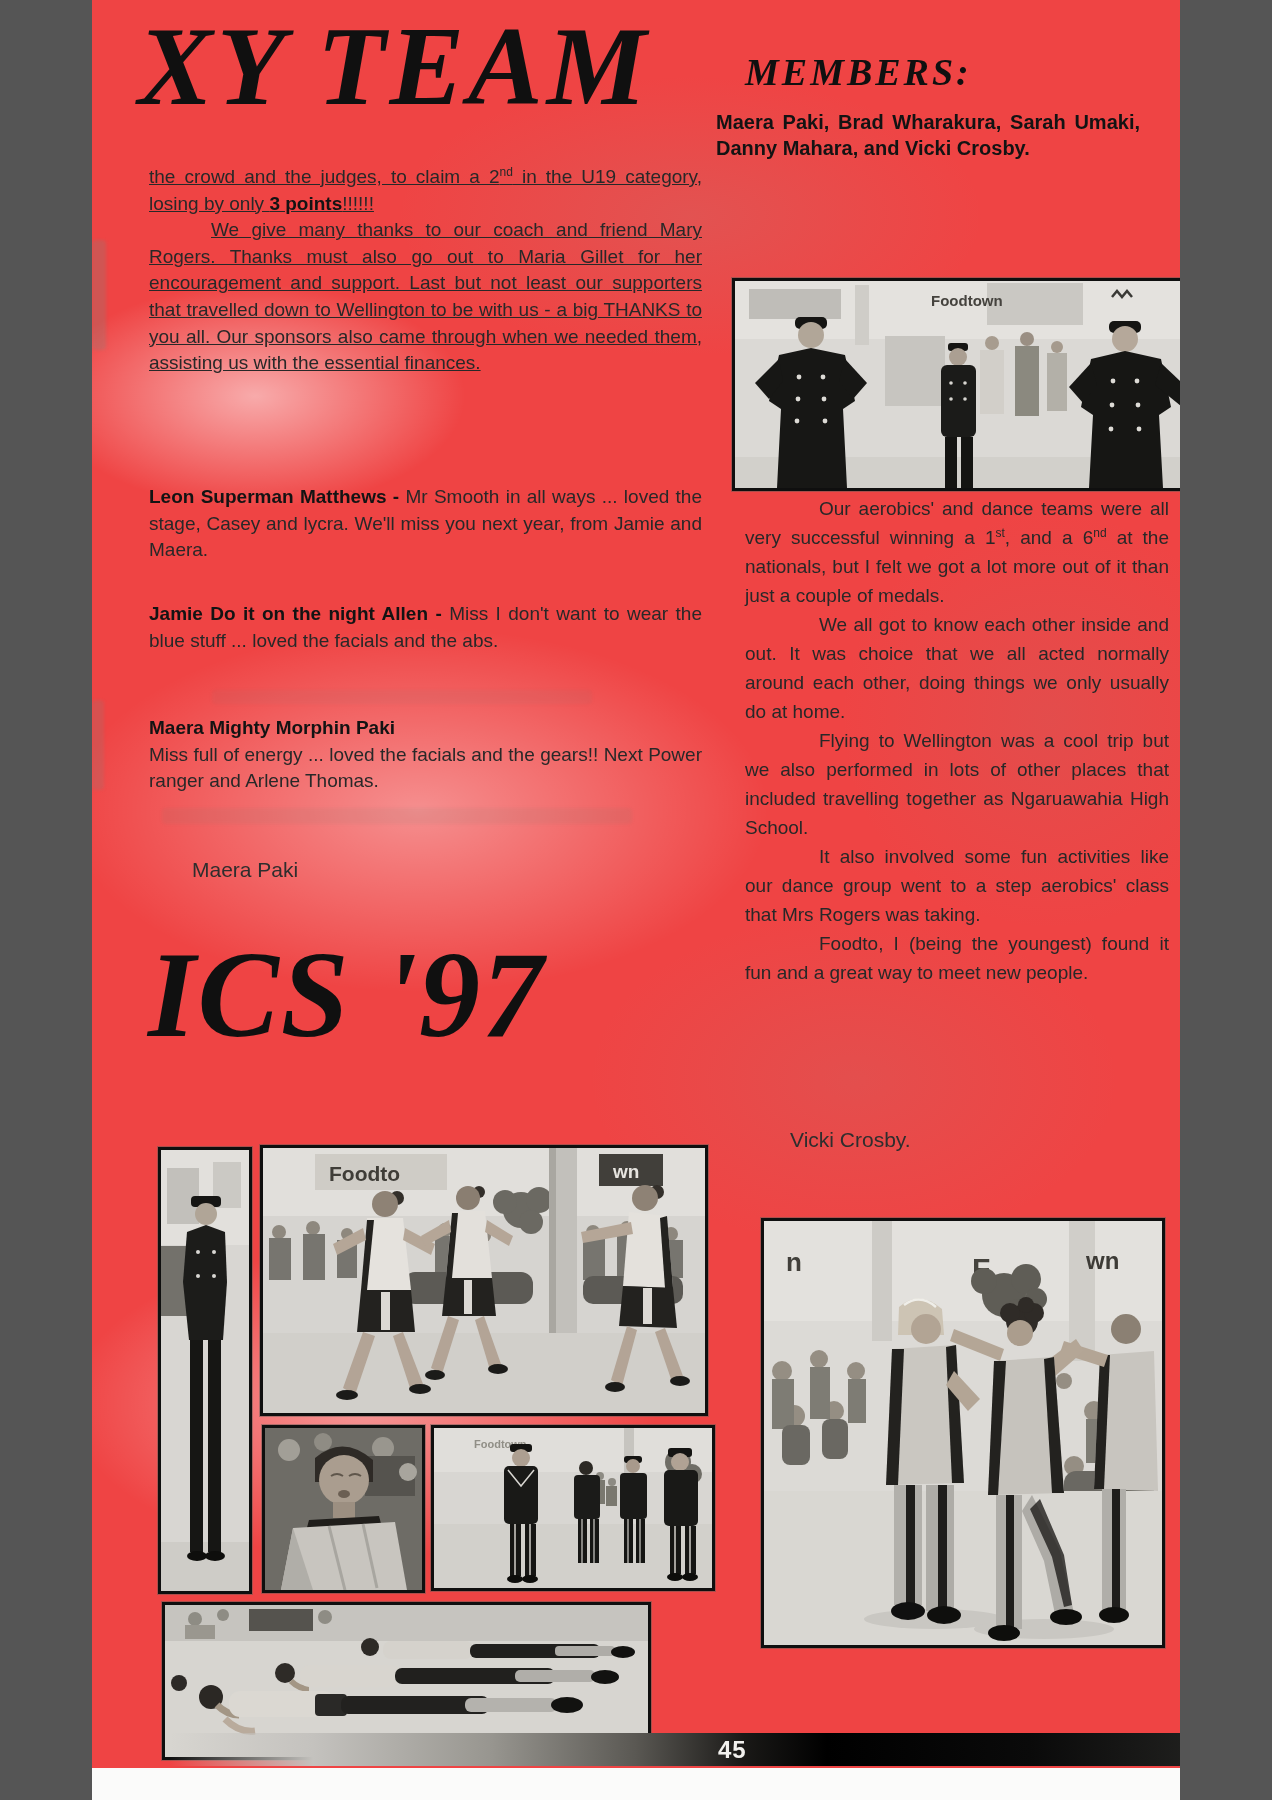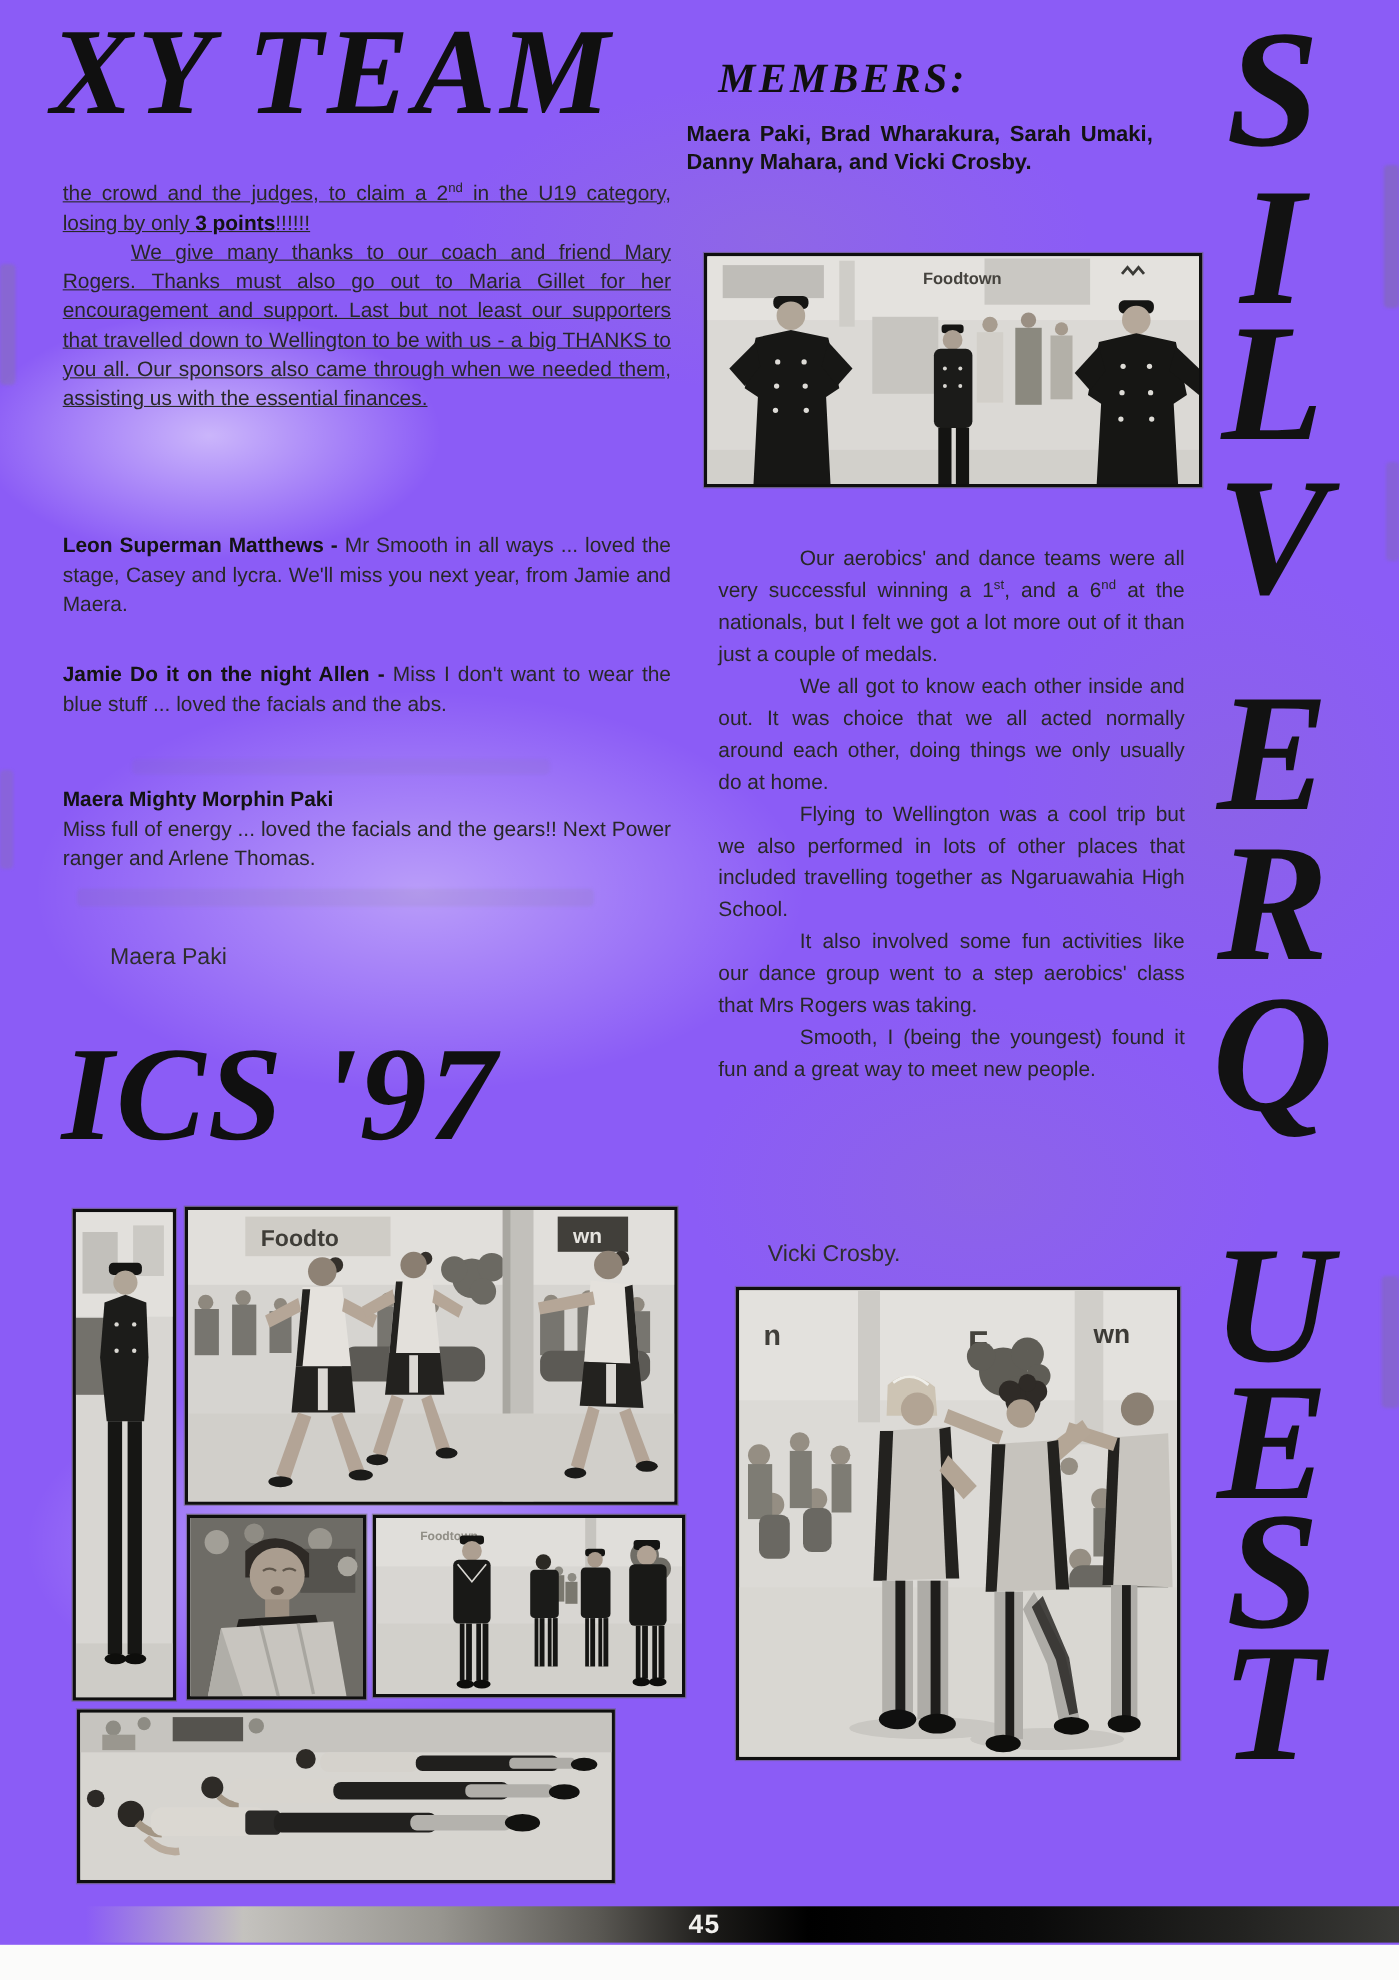--- a/index.html
+++ b/index.html
@@ -1,17 +1,17 @@
 <!DOCTYPE html>
 <html><head>
 <meta charset="utf-8">
 <title>Yearbook Page</title>
 <style>
   html,body{margin:0;padding:0;background:#555;}
-  .page{position:relative;width:1272px;height:1800px;margin:0 auto;background:#8b5cf6;
+  .page{position:relative;width:1088px;height:1800px;margin:0 auto;background:#ef4444;
         overflow:hidden;font-family:"Liberation Sans",sans-serif;color:#282828;}
   .texture{position:absolute;inset:0;pointer-events:none;background:
     radial-gradient(ellipse 300px 160px at 15% 22%, rgba(255,255,255,.55), transparent 70%),
     radial-gradient(ellipse 420px 200px at 55% 12%, rgba(160,158,150,.16), transparent 70%),
     radial-gradient(ellipse 500px 260px at 30% 45%, rgba(255,255,255,.40), transparent 70%),
     radial-gradient(ellipse 380px 240px at 70% 60%, rgba(150,148,140,.13), transparent 70%),
     radial-gradient(ellipse 420px 220px at 25% 78%, rgba(255,255,255,.45), transparent 70%),
     radial-gradient(ellipse 300px 300px at 88% 40%, rgba(140,138,132,.12), transparent 70%);}
   .script{font-family:"Liberation Serif","DejaVu Serif",serif;font-style:italic;font-weight:bold;color:#101010;}
   .title-xy{position:absolute;left:46px;top:2px;width:600px;margin:0;font-size:112px;line-height:1.15;letter-spacing:4px;}
@@ -23,21 +23,21 @@
   b{color:#131313;}
   .sig{position:absolute;font-size:21px;color:#2e2e2e;margin-left:43px;}
   .members-heading{position:absolute;left:653px;top:50px;margin:0;font-size:38px;letter-spacing:3px;font-style:italic;}
   .members-names{position:absolute;left:624px;top:110px;width:424px;margin:0;font-weight:bold;
                  font-size:20px;line-height:25.5px;text-align:justify;color:#131313;}
   .rbody{position:absolute;left:653px;top:494px;width:424px;font-size:19px;line-height:29px;text-align:justify;}
   .rbody p{margin:0;text-indent:74px;}
   .vertical-title{position:absolute;left:1072px;top:0;width:170px;height:1800px;}
   .vletter{position:absolute;width:100%;text-align:center;font-size:152px;line-height:1;
            font-family:"Liberation Serif","DejaVu Serif",serif;font-style:italic;font-weight:bold;color:#121212;}
-  .photo{position:absolute;box-sizing:border-box;border:3px solid #0f0f0f;background:#d8d6d2;box-shadow:0 0 0 1px rgba(90,90,85,.45);}
+  .photo{position:absolute;box-sizing:border-box;border:3px solid #0f0f0f;background:#d8d6d2;box-shadow:0 0 0 1px rgba(90,90,85,.45);margin-top:48px;}
   .photo svg{display:block;width:100%;height:100%;}
   .bar{position:absolute;left:78px;top:1733px;width:1194px;height:33px;
        background:linear-gradient(90deg, rgba(216,214,210,0) 0%, #c4c2be 12%, #97958f 27%, #5a5853 39%, #1a1917 48%, #000 55%, #0a0a0a 72%, #232321 88%, #3a3a37 100%);}
   .page-num{position:absolute;left:626px;top:1736px;font-weight:bold;font-size:24px;letter-spacing:1px;color:#f2f1ee;}
   .bottom-strip{position:absolute;left:0;top:1768px;width:1272px;height:32px;background:#fbfbfa;}
   .artifact{position:absolute;pointer-events:none;border-radius:4px;filter:blur(1.5px);}
 </style>
 </head>
 <body>
 
@@ -358,21 +358,21 @@
           <circle cx="404" cy="148" r="2.4"></circle>
         </g>
     </svg>
   </div>
 
   <div class="rbody">
     <p><span>Our aerobics' and dance teams were all very successful winning a 1</span><sup>st</sup><span>, and a 6</span><sup>nd</sup><span> at the nationals, but I felt we got a lot more out of it than just a couple of medals.</span></p>
     <p>We all got to know each other inside and out.  It was choice that we all acted normally around each other, doing things we only usually do at home.</p>
     <p>Flying to Wellington was a cool trip but we also performed in lots of other places that included travelling together as Ngaruawahia High School.</p>
     <p>It also involved some fun activities like our dance group went to a step aerobics' class that Mrs Rogers was taking.</p>
-    <p>Smooth, I (being the youngest) found it fun and a great way to meet new people.</p>
+    <p>Foodto, I (being the youngest) found it fun and a great way to meet new people.</p>
   </div>
 
   <div class="sig" style="left:655px;top:1128px;">Vicki Crosby.</div>
 
   <div class="photo" style="left:669px;top:1170px;width:404px;height:430px;">
     <svg viewBox="0 0 398 424" preserveAspectRatio="none">
       <rect width="398" height="424" fill="#dcdad6"></rect>
       <rect width="398" height="100" fill="#e3e1dd"></rect>
       <rect x="108" y="0" width="20" height="120" fill="#cdcbc6"></rect>
       <rect x="305" y="0" width="26" height="140" fill="#d0cec9"></rect>

